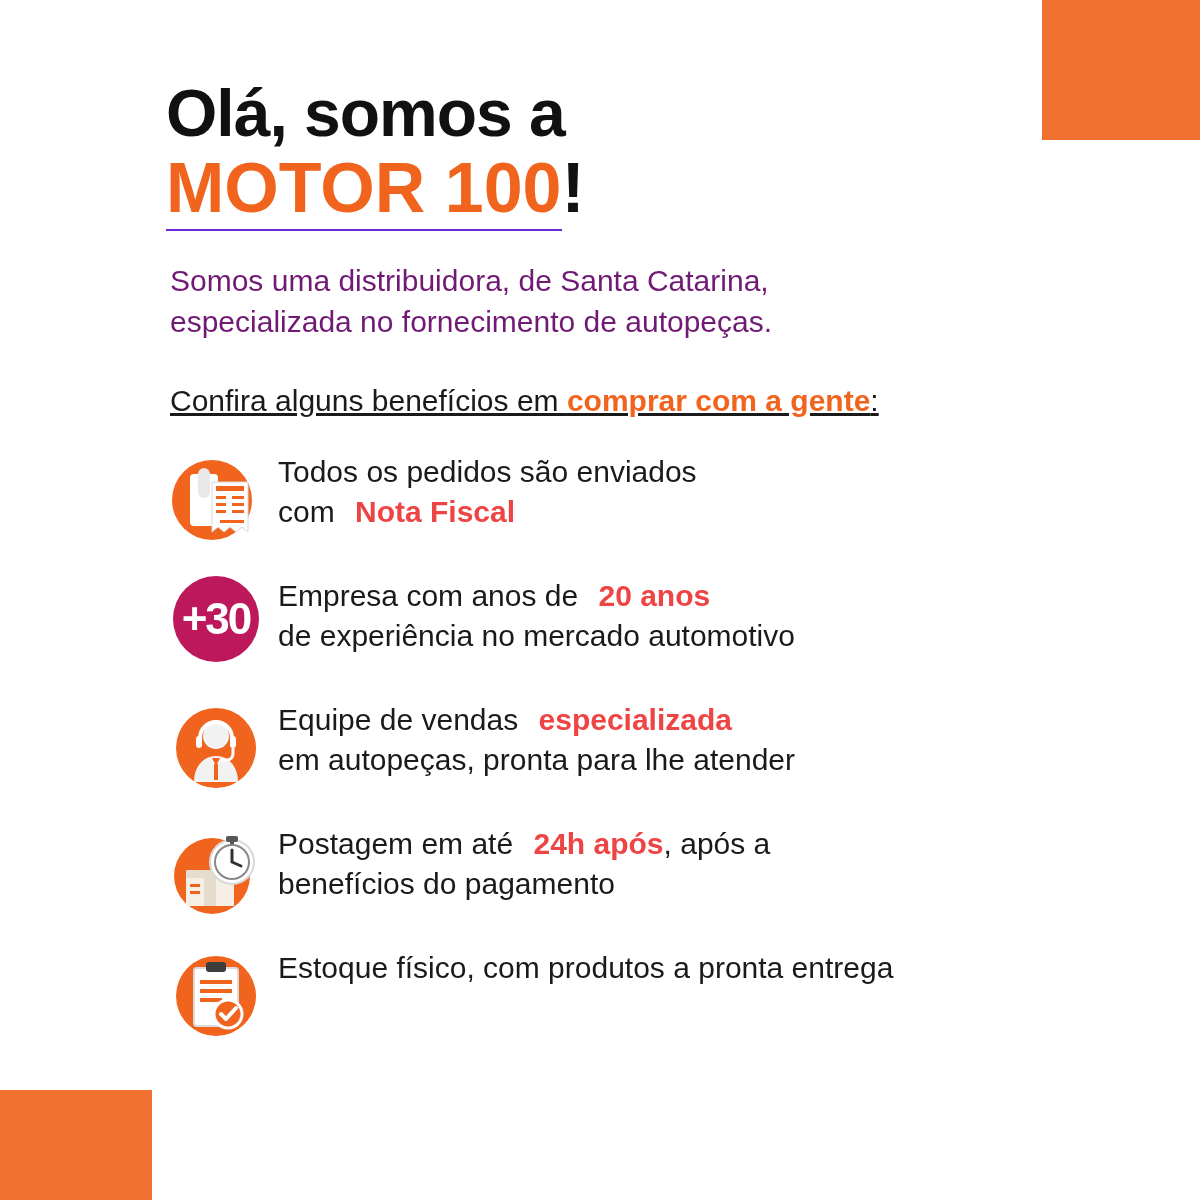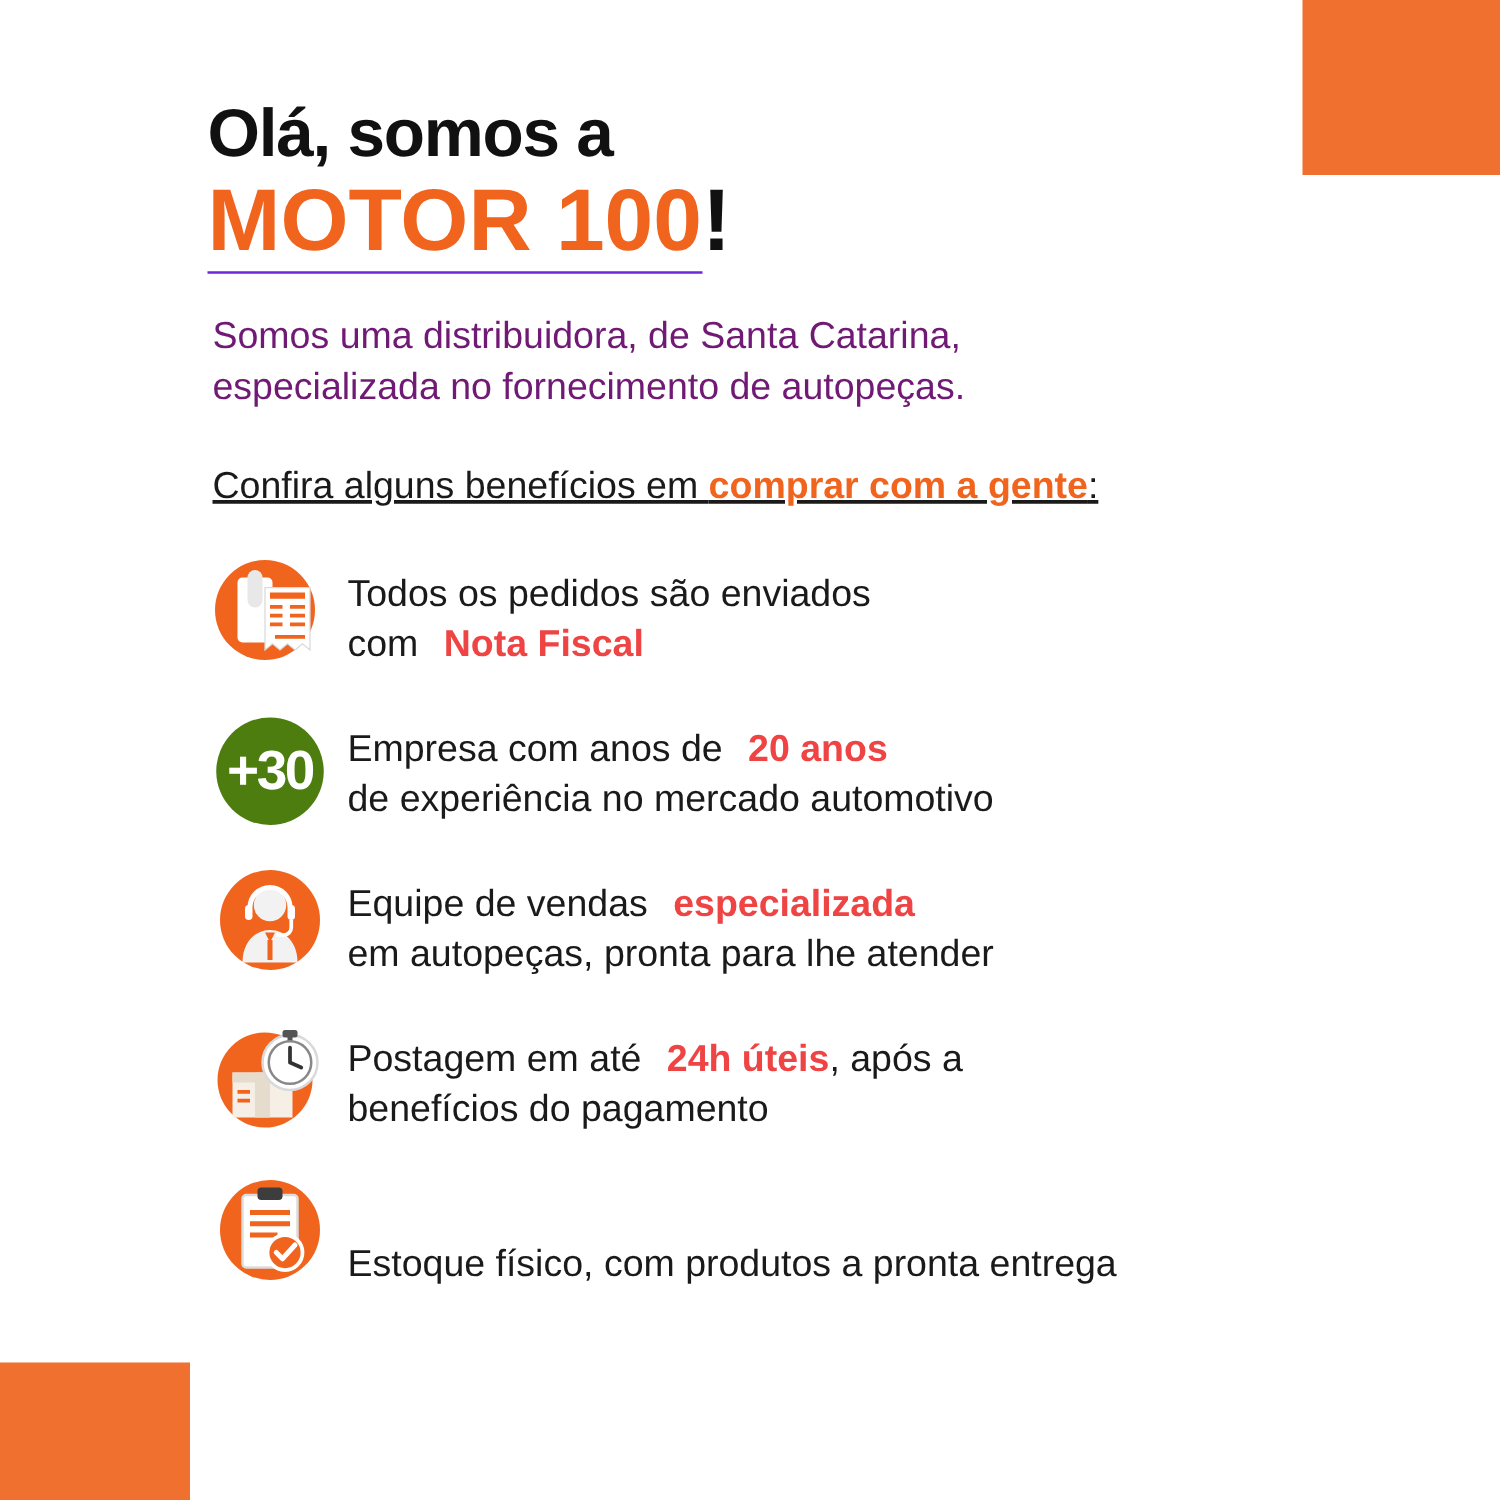--- a/index.html
+++ b/index.html
@@ -33,21 +33,21 @@
   }
 
   .content {
     position: absolute;
     left: 166px;
     top: 80px;
     width: 930px;
   }
 
   .headline-1 {
-    font-size: 54px;
+    font-size: 66px;
     font-weight: bold;
     color: #111111;
     letter-spacing: -1px;
     line-height: 1.0;
     margin: 0 0 6px 0;
   }
   .headline-2 {
     font-size: 70px;
     font-weight: bold;
     color: #111111;
@@ -85,21 +85,21 @@
     font-weight: bold;
   }
 
   .benefit-list {
     margin: 34px 0 0 0;
     padding: 0;
     list-style: none;
   }
   .benefit-item {
     display: flex;
-    align-items: flex-end;
+    align-items: flex-start;
     margin-bottom: 28px;
     min-height: 96px;
   }
   .benefit-icon {
     width: 100px;
     flex: 0 0 100px;
     display: flex;
     align-items: center;
     justify-content: center;
   }
@@ -112,21 +112,21 @@
   .benefit-text .hl {
     color: #ef4444;
     font-weight: bold;
     margin-left: 12px;
   }
 
   .circle {
     width: 86px;
     height: 86px;
     border-radius: 50%;
-    background: #4d7c0f;
+    background: #be185d;
     position: relative;
     display: flex;
     align-items: center;
     justify-content: center;
   }
   .circle-label {
     color: #ffffff;
     font-weight: bold;
     font-size: 44px;
     letter-spacing: -2px;
@@ -219,21 +219,21 @@
           <rect x="22" y="60" width="10" height="3" fill="#f0641e"></rect>
           <rect x="22" y="67" width="10" height="3" fill="#f0641e"></rect>
           <circle cx="64" cy="38" r="22" fill="#ffffff" stroke="#d9d9d9" stroke-width="2"></circle>
           <rect x="58" y="12" width="12" height="6" rx="2" fill="#555555"></rect>
           <rect x="62" y="16" width="4" height="6" fill="#555555"></rect>
           <circle cx="64" cy="38" r="17" fill="#ffffff" stroke="#888888" stroke-width="2"></circle>
           <path d="M64 38 L64 26 M64 38 L73 42" stroke="#333333" stroke-width="3" stroke-linecap="round"></path>
         </svg>
       </div>
       <div class="benefit-text">
-        <span>Postagem em até </span><span class="hl">24h úteis</span><span>, após a</span><br>
+        <span>Postagem em até </span><span class="hl">24h após</span><span>, após a</span><br>
         <span>benefícios do pagamento</span>
       </div>
     </li>
 
     <li class="benefit-item">
       <div class="benefit-icon">
         <svg width="96" height="96" viewBox="0 0 96 96" aria-hidden="true">
           <circle cx="48" cy="48" r="40" fill="#f0641e"></circle>
           <rect x="26" y="20" width="44" height="58" rx="3" fill="#ffffff" stroke="#dcdcdc" stroke-width="2"></rect>
           <rect x="38" y="14" width="20" height="10" rx="3" fill="#3d3d3d"></rect>

